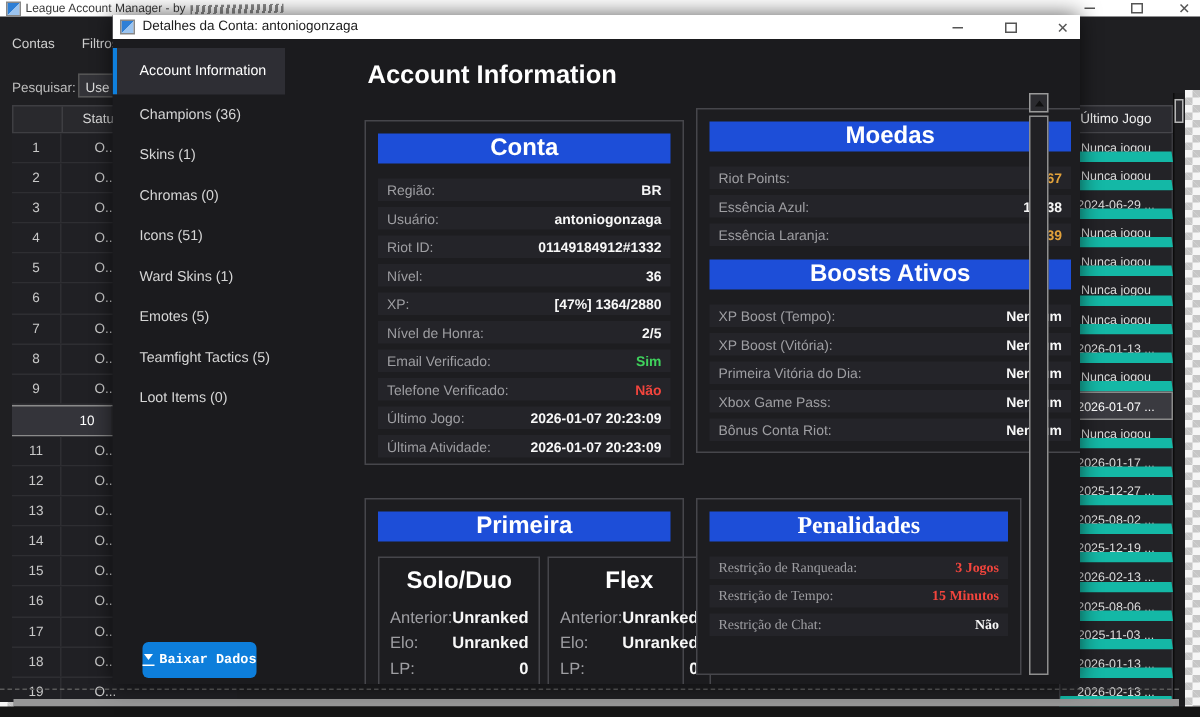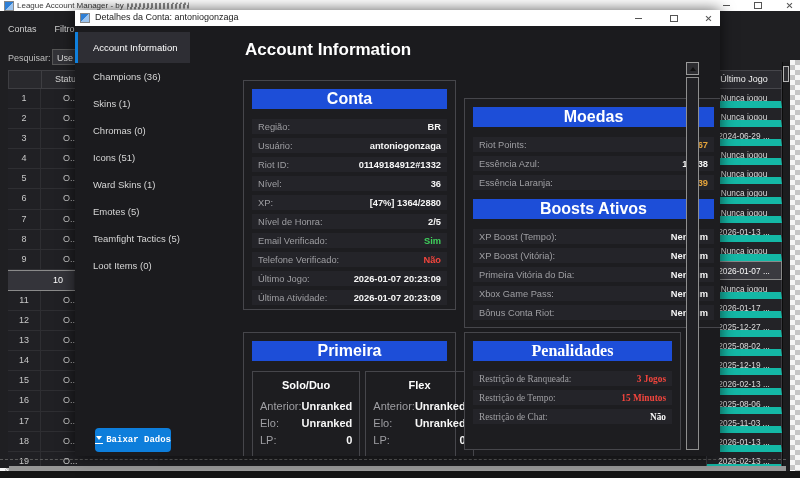--- a/index.html
+++ b/index.html
@@ -79,36 +79,36 @@
   #dl-btn .lbl{font-size:9px;font-weight:bold;color:#fff;white-space:nowrap;}
   .dl-ico{position:relative;width:8px;height:8px;}
   .dl-ico::before{content:"";position:absolute;left:1px;top:0;border-left:3px solid transparent;
                   border-right:3px solid transparent;border-top:4px solid #fff;}
   .dl-ico::after{content:"";position:absolute;left:0;bottom:0;width:8px;height:1.5px;background:#fff;}
 
   
   #d-heading{left:170px;top:30px;font-size:17px;font-weight:bold;color:#fff;}
   .panel{background:#1d1d20;border:1px solid #46464b;box-sizing:border-box;padding:8px;}
   #box-conta{left:168px;top:70px;width:213px;height:230px;}
-  #box-moedas{left:389px;top:88px;width:259px;height:230px;}
+  #box-moedas{left:389px;top:62px;width:259px;height:230px;}
   #box-rank{left:168px;top:322px;width:213px;height:140px;}
   #box-pen{left:389px;top:322px;width:217px;height:118px;font-family:Liberation Serif, serif;}
   .sec-head{height:20px;background:#1d4ed8;color:#fff;font-size:16px;font-weight:bold;
             text-align:center;line-height:20px;margin-bottom:10px;}
   .sec-head.mt{margin-top:9px;}
   .kv{display:flex;justify-content:space-between;align-items:center;height:15px;margin-bottom:4px;
       background:#242429;padding:0 6px;font-size:9.3px;}
   .kv .k{color:#9f9fa3;white-space:nowrap;}
   .kv .v{color:#f7f7f7;font-weight:bold;white-space:nowrap;}
   .v.tone-green{color:#3fd05c;} .v.tone-red{color:#f2453d;} .v.tone-gold{color:#e2a23b;}
 
   
   #rank-cols{display:flex;gap:5px;}
   .rank-sub{flex:1;border:1px solid #46464b;padding:5px 5px 8px 5px;min-height:78px;}
-  .rank-title{font-size:11px;font-weight:bold;color:#fff;text-align:center;margin:2px 0 8px 0;}
+  .rank-title{font-size:16px;font-weight:bold;color:#fff;text-align:center;margin:2px 0 8px 0;}
   .rank-sub .kv{background:transparent;padding:0 2px;font-size:11px;height:13px;margin-bottom:4px;text-align:center;}
 
   
   #d-scroll-btn{left:611px;top:52px;width:13px;height:13px;background:#2c2c30;border:1px solid #9a9a9a;
                 box-sizing:border-box;display:flex;align-items:center;justify-content:center;}
   #d-scroll-btn .up{width:0;height:0;border-left:3px solid transparent;border-right:3px solid transparent;
                     border-bottom:4px solid #111;}
   #d-scroll-track{left:611px;top:67px;width:13px;height:373px;border:1px solid #8f8f8f;
                   box-sizing:border-box;background:#202024;}
 </style>

